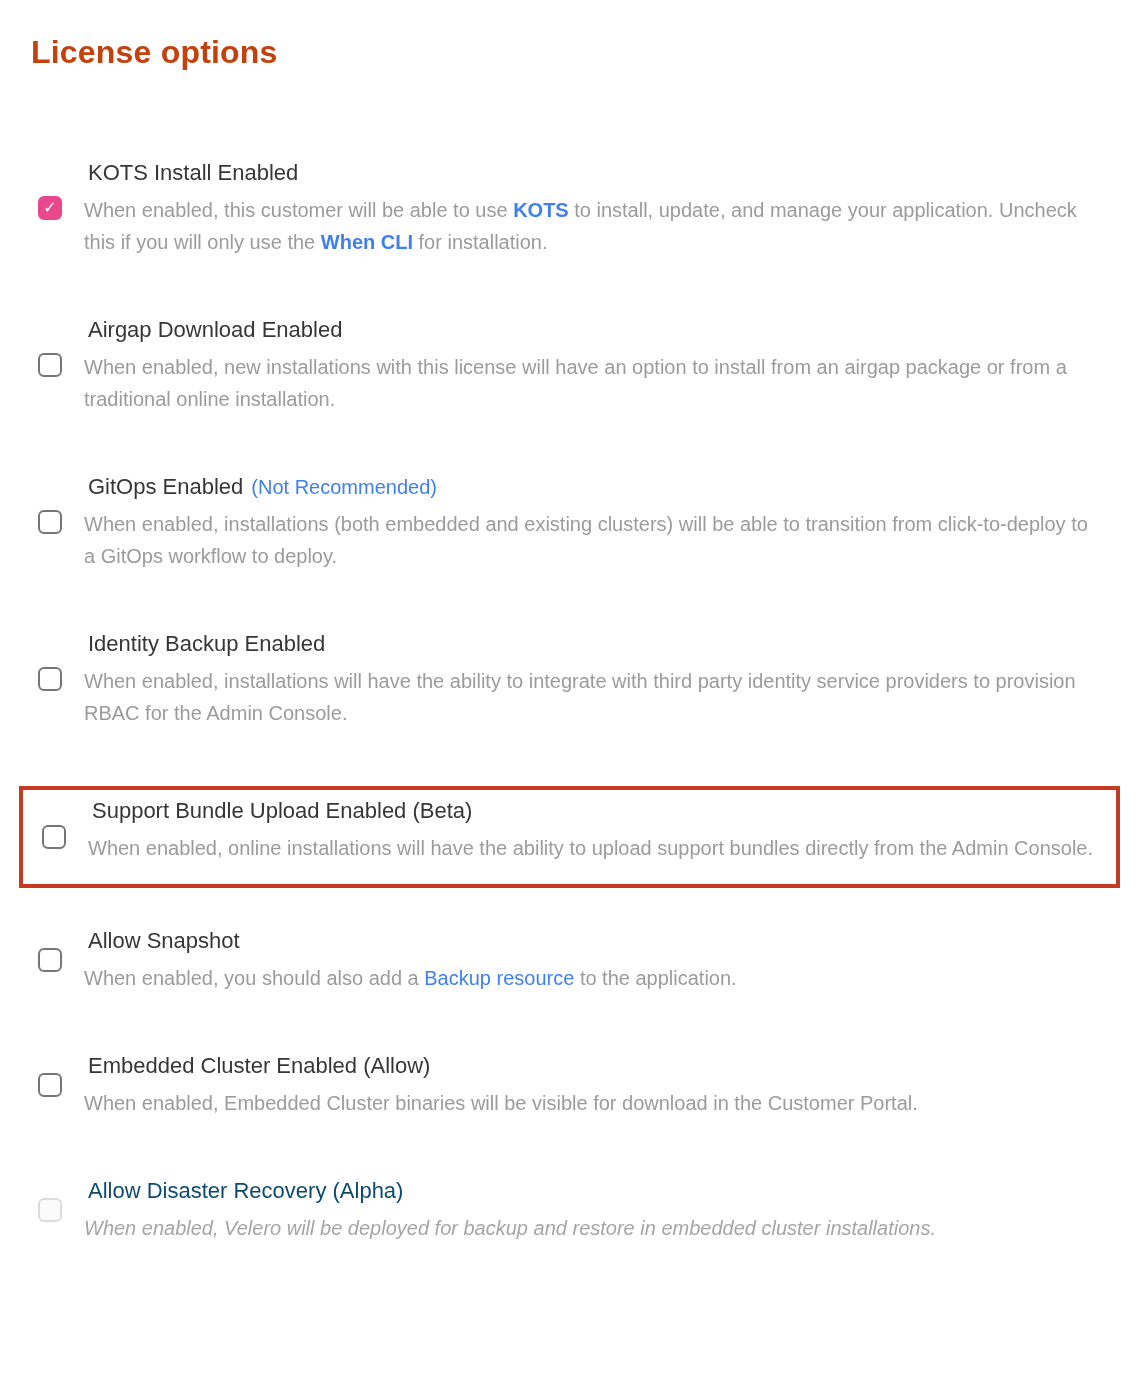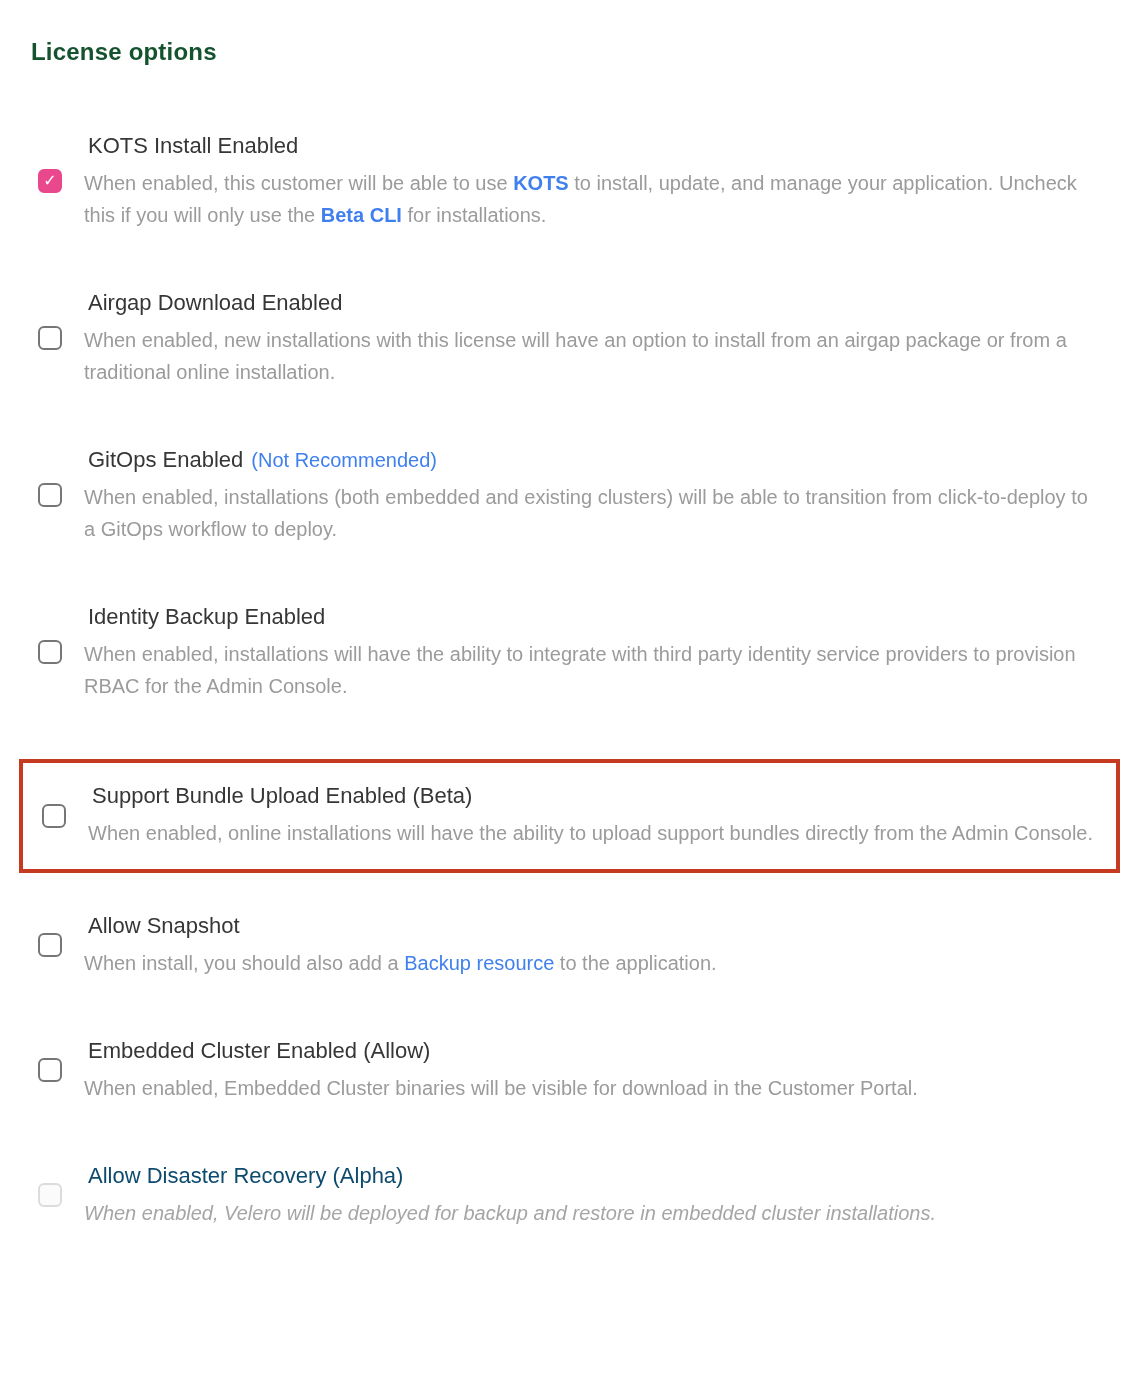--- a/index.html
+++ b/index.html
@@ -13,25 +13,25 @@
     font-family: "Liberation Sans", "DejaVu Sans", sans-serif;
     -webkit-font-smoothing: antialiased;
     overflow: hidden;
   }
   .page {
     box-sizing: border-box;
     width: 1142px;
     padding: 38px 22px 0 31px;
   }
   .heading {
-    margin: 0 0 65px 0;
-    font-size: 24px;
+    margin: 0 0 92px 0;
+    font-size: 32px;
     line-height: 28px;
     font-weight: 700;
-    color: #14532d;
+    color: #c2410c;
     letter-spacing: 0.2px;
   }
   .option {
     position: relative;
     padding-left: 53px;
     margin-bottom: 57px;
   }
   .checkbox {
     position: absolute;
     left: 7px;
@@ -85,21 +85,21 @@
     color: var(--blue, #4080EE);
     cursor: pointer;
   }
   .desc .link.bold {
     font-weight: 700;
   }
   
   .option.highlighted {
     border: 4px solid var(--red, #C63A21);
     margin-left: -12px;
-    padding: 14px 0 20px 65px;
+    padding: 2px 0 20px 65px;
     margin-bottom: 38px;
   }
   .option.highlighted .checkbox {
     left: 19px;
   }
   
   .option.disabled .checkbox {
     border-color: #DCDCDC;
     background: #FBFBFB;
     cursor: default;
@@ -115,21 +115,21 @@
 </head>
 <body>
 
 <div class="page">
   <h2 class="heading">License options</h2>
   <div id="options-list">
       <div class="option">
     <span class="checkbox checked"></span>
     <div class="content">
       <h3 class="title"><span class="title-text">KOTS Install Enabled</span></h3>
-      <p class="desc"><span>When enabled, this customer will be able to use </span><span class="link bold">KOTS</span><span> to install, update, and manage your application. Uncheck this if you will only use the </span><span class="link bold">Beta CLI</span><span> for installations.</span></p>
+      <p class="desc"><span>When enabled, this customer will be able to use </span><span class="link bold">KOTS</span><span> to install, update, and manage your application. Uncheck this if you will only use the </span><span class="link bold">When CLI</span><span> for installation.</span></p>
     </div>
   </div>
       <div class="option">
     <span class="checkbox"></span>
     <div class="content">
       <h3 class="title"><span class="title-text">Airgap Download Enabled</span></h3>
       <p class="desc"><span>When enabled, new installations with this license will have an option to install from an airgap package or from a traditional online installation.</span></p>
     </div>
   </div>
       <div class="option">
@@ -150,21 +150,21 @@
     <span class="checkbox"></span>
     <div class="content">
       <h3 class="title"><span class="title-text">Support Bundle Upload Enabled (Beta)</span></h3>
       <p class="desc"><span>When enabled, online installations will have the ability to upload support bundles directly from the Admin Console.</span></p>
     </div>
   </div>
       <div class="option">
     <span class="checkbox"></span>
     <div class="content">
       <h3 class="title"><span class="title-text">Allow Snapshot</span></h3>
-      <p class="desc"><span>When install, you should also add a </span><span class="link">Backup resource</span><span> to the application.</span></p>
+      <p class="desc"><span>When enabled, you should also add a </span><span class="link">Backup resource</span><span> to the application.</span></p>
     </div>
   </div>
       <div class="option">
     <span class="checkbox"></span>
     <div class="content">
       <h3 class="title"><span class="title-text">Embedded Cluster Enabled (Allow)</span></h3>
       <p class="desc"><span>When enabled, Embedded Cluster binaries will be visible for download in the Customer Portal.</span></p>
     </div>
   </div>
       <div class="option disabled">

